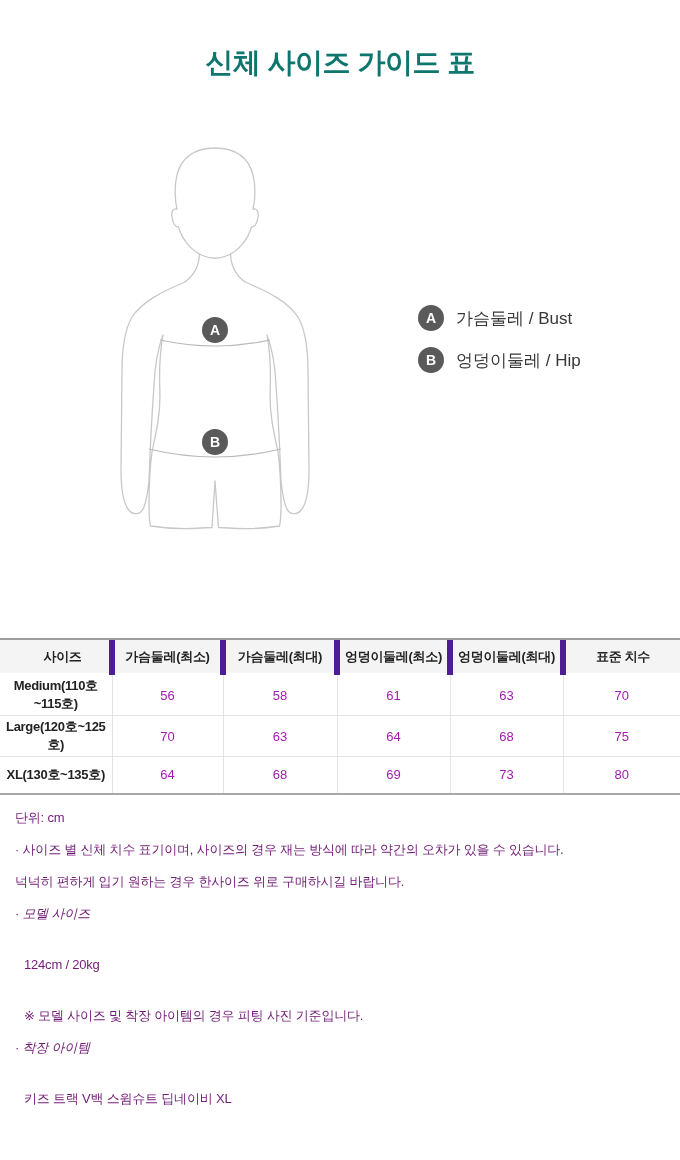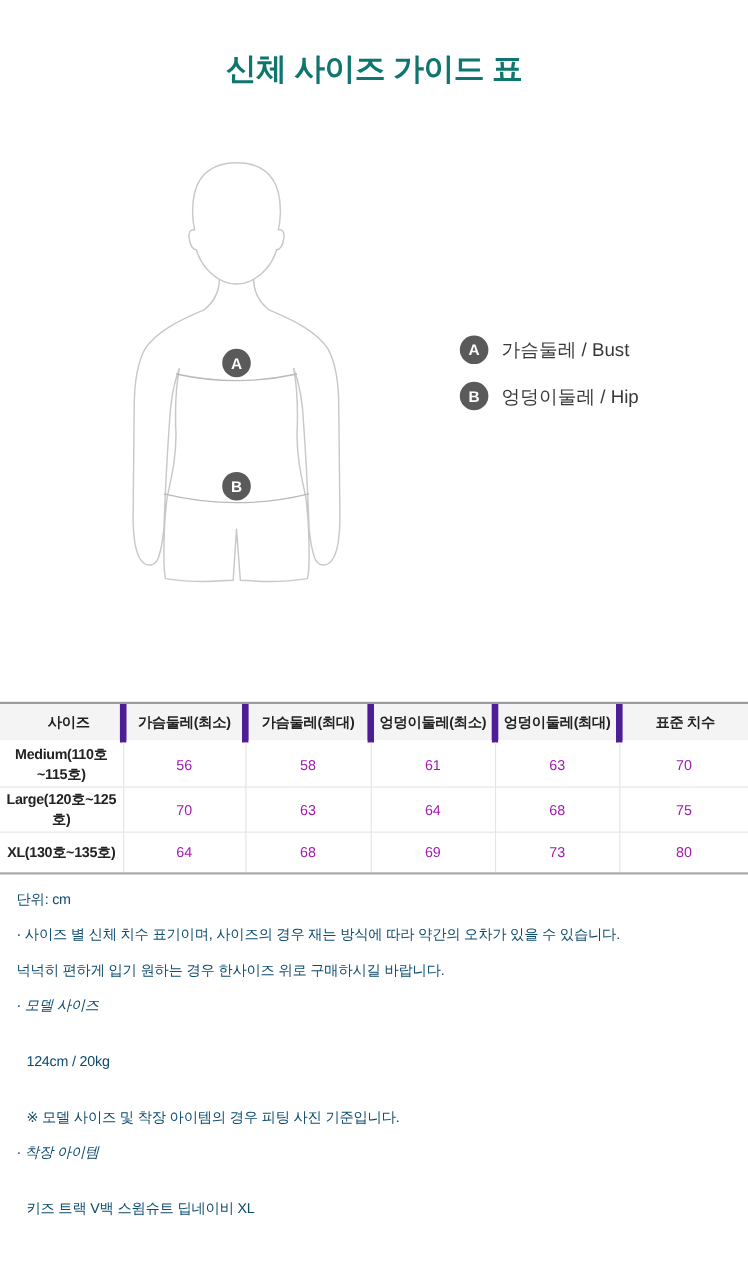--- a/index.html
+++ b/index.html
@@ -97,21 +97,21 @@
   }
   .size-table td:first-child { border-left: none; font-weight: 700; color: #222; letter-spacing: -0.3px; }
   .size-table td:last-child { border-right: none; margin-left: 40px; }
   .size-table tr:last-child td { border-bottom: none; }
   .size-table tr:first-child td { border-top: none; }
 
   
   .notes {
     padding: 15px 15px 17px 15px;
     font-size: 13px;
-    color: #0c4a6e;
+    color: #701a75;
     letter-spacing: -0.2px;
   }
   .notes p { margin: 0 0 17px 0; line-height: 15px; }
   .notes p.indent { padding-left: 9px; margin-top: 36px; }
   .notes p.section-gap { margin-top: 12px; font-style: italic; }
   .notes p:last-child { margin-bottom: 0; }
 </style>
 </head>
 <body>
 

